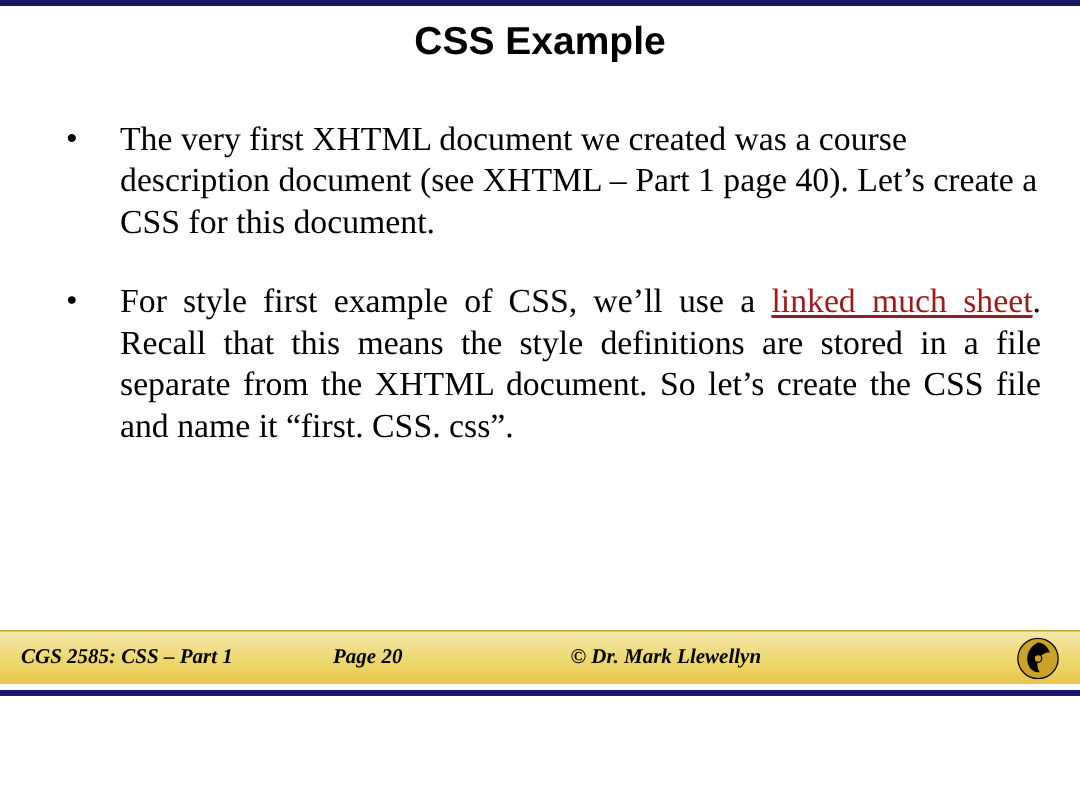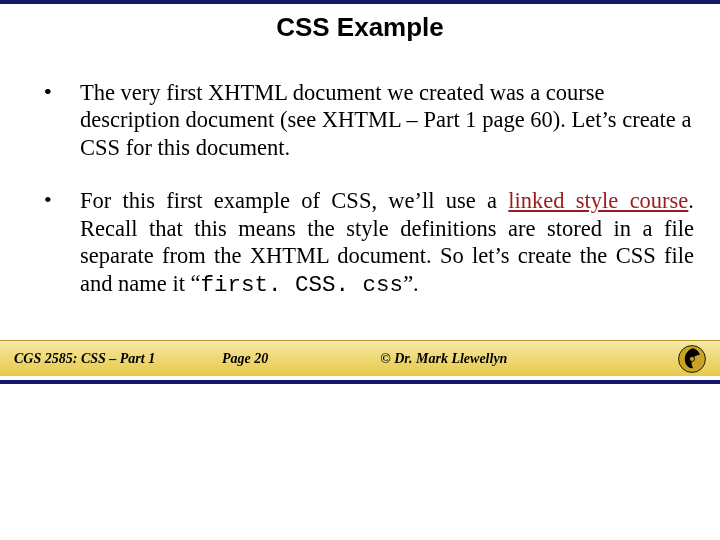--- a/index.html
+++ b/index.html
@@ -1,18 +1,18 @@
 <!DOCTYPE html>
 <html><head>
 <meta charset="utf-8">
 <style>
   * { margin: 0; padding: 0; box-sizing: border-box; }
   html, body { width: 720px; height: 540px; background: #fff; font-family: "Times New Roman", Times, serif; }
   .slide {
-    width: 720px; height: 384px;
+    width: 720px; height: 464px;
     border-top: 4px solid #16166b;
     border-bottom: 4px solid #16166b;
     position: relative;
     display: flex; flex-direction: column;
   }
   .title {
     text-align: center;
     font-family: Arial, Helvetica, sans-serif;
     font-weight: 700;
     font-size: 26px;
@@ -35,21 +35,21 @@
     color: #000;
     margin-bottom: 26px;
   }
   ul.bullets > li .dot {
     position: absolute;
     left: 18px; top: 0;
     font-size: 22px;
   }
   .justify { text-align: justify; text-justify: inter-word; }
   .linked { color: #9a1b1b; text-decoration: underline; }
-  .code { font-family: Liberation Mono, monospace; }
+  .code { font-family: Liberation Serif, serif; }
   .footer {
     position: absolute;
     left: 0; right: 0; bottom: 4px;
     height: 36px;
     display: flex; align-items: center;
     padding: 0 14px;
     background: linear-gradient(#f5e7a9, #edd76f 55%, #e6c84a);
     border-top: 1px solid #b89a2e;
     font-style: italic;
     font-weight: 700;
@@ -72,25 +72,25 @@
 <div class="slide">
   <div class="title">CSS Example</div>
 
   <div class="body">
     <ul class="bullets">
       <li>
         <span class="dot">•</span>
       </li>
       <li>
         <span class="dot">•</span>
-        <span>The very first XHTML document we created was a course description document (see XHTML – Part 1 page 60).  Let’s create a CSS for this document.</span>
+        <span>The very first XHTML document we created was a course description document (see XHTML – Part 1 page 40).  Let’s create a CSS for this document.</span>
       </li>
       <li class="justify">
         <span class="dot">•</span>
-        <span>For this first example of CSS, we’ll use a </span><span class="linked">linked style course</span><span>.   Recall that this means the style definitions are stored in a file separate from the XHTML document.  So let’s create the CSS file and name it “</span><span class="code">first. CSS. css</span><span>”.</span>
+        <span>For style first example of CSS, we’ll use a </span><span class="linked">linked much sheet</span><span>.   Recall that this means the style definitions are stored in a file separate from the XHTML document.  So let’s create the CSS file and name it “</span><span class="code">first. CSS. css</span><span>”.</span>
       </li>
     </ul>
   </div>
 
   <div class="footer">
     <span class="course">CGS 2585: CSS – Part 1</span>
     <span class="page">Page  20</span>
     <span class="copy">© Dr. Mark Llewellyn</span>
     <span class="spacer"></span>
     <span class="logo">

